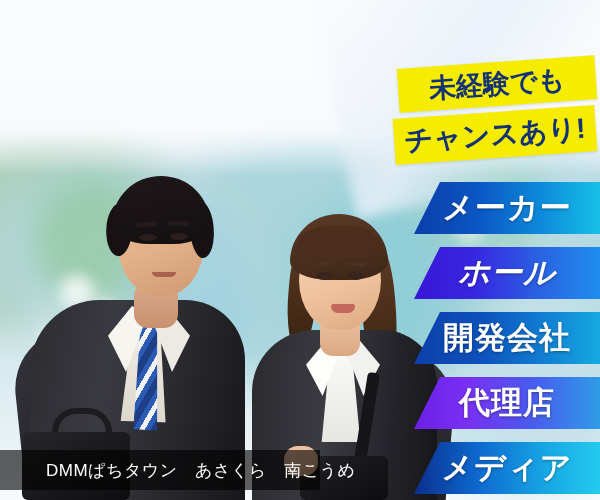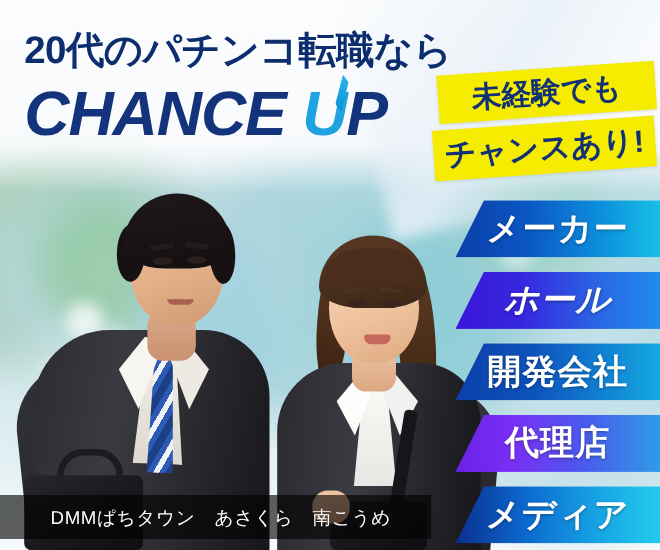--- a/index.html
+++ b/index.html
@@ -137,21 +137,21 @@
     text-shadow:0 1px 3px rgba(0,0,0,.35);
   }
   .cat.c0{top:182px;background:linear-gradient(90deg,#0b3ea8 0%,#0b57c4 35%,#0d8ddb 70%,#17c0e8 100%);}
   .cat.c1{top:247px;background:linear-gradient(90deg,#3a16d8 0%,#3726e0 32%,#2a63e3 68%,#1f8ded 100%);font-style:italic;}
   .cat.c2{top:312px;background:linear-gradient(90deg,#0c3fa9 0%,#0e53bd 38%,#1181d4 72%,#15a9e0 100%);text-align:center;}
   .cat.c3{top:377px;background:linear-gradient(90deg,#6b20e8 0%,#7a2ff5 28%,#4a59ee 62%,#2f9be6 100%);}
   .cat.c4{top:442px;background:linear-gradient(90deg,#0a2f8f 0%,#0d6ad0 35%,#17a5e4 70%,#23cbef 100%);text-align:center;}
 
   
   .caption{
-    position:absolute;left:0;top:450px;width:392px;height:40px;
+    position:absolute;left:0;top:450px;width:320px;height:40px;
     background:rgba(0,0,0,.62);
     display:flex;align-items:center;
     color:#fff;font-size:17px;letter-spacing:0.5px;white-space:nowrap;
   }
   .caption span{padding-left:46px;}
 </style>
 </head>
 <body>
 
 <div id="banner">
@@ -203,23 +203,21 @@
   <div class="person w-fringe"></div>
   <div class="person w-browL"></div>
   <div class="person w-browR"></div>
   <div class="person w-eyeL"></div>
   <div class="person w-eyeR"></div>
   <div class="person w-mouth"></div>
   <div class="person w-strap"></div>
   <div class="person w-bag"></div>
   <div class="person w-hand"></div>
 
-  <div class="headline">20代のパチンコ転職なら</div>
-
-  <div class="logo"><span>CHANCE </span><span class="u">U</span><span>P</span></div>
+
 
   <div class="yellow-wrap">
     <div class="ybar ybar1">未経験でも</div>
     <div class="ybar ybar2">チャンスあり!</div>
   </div>
 
   <div class="cat c0">メーカー</div>
   <div class="cat c1">ホール</div>
   <div class="cat c2">開発会社</div>
   <div class="cat c3">代理店</div>

